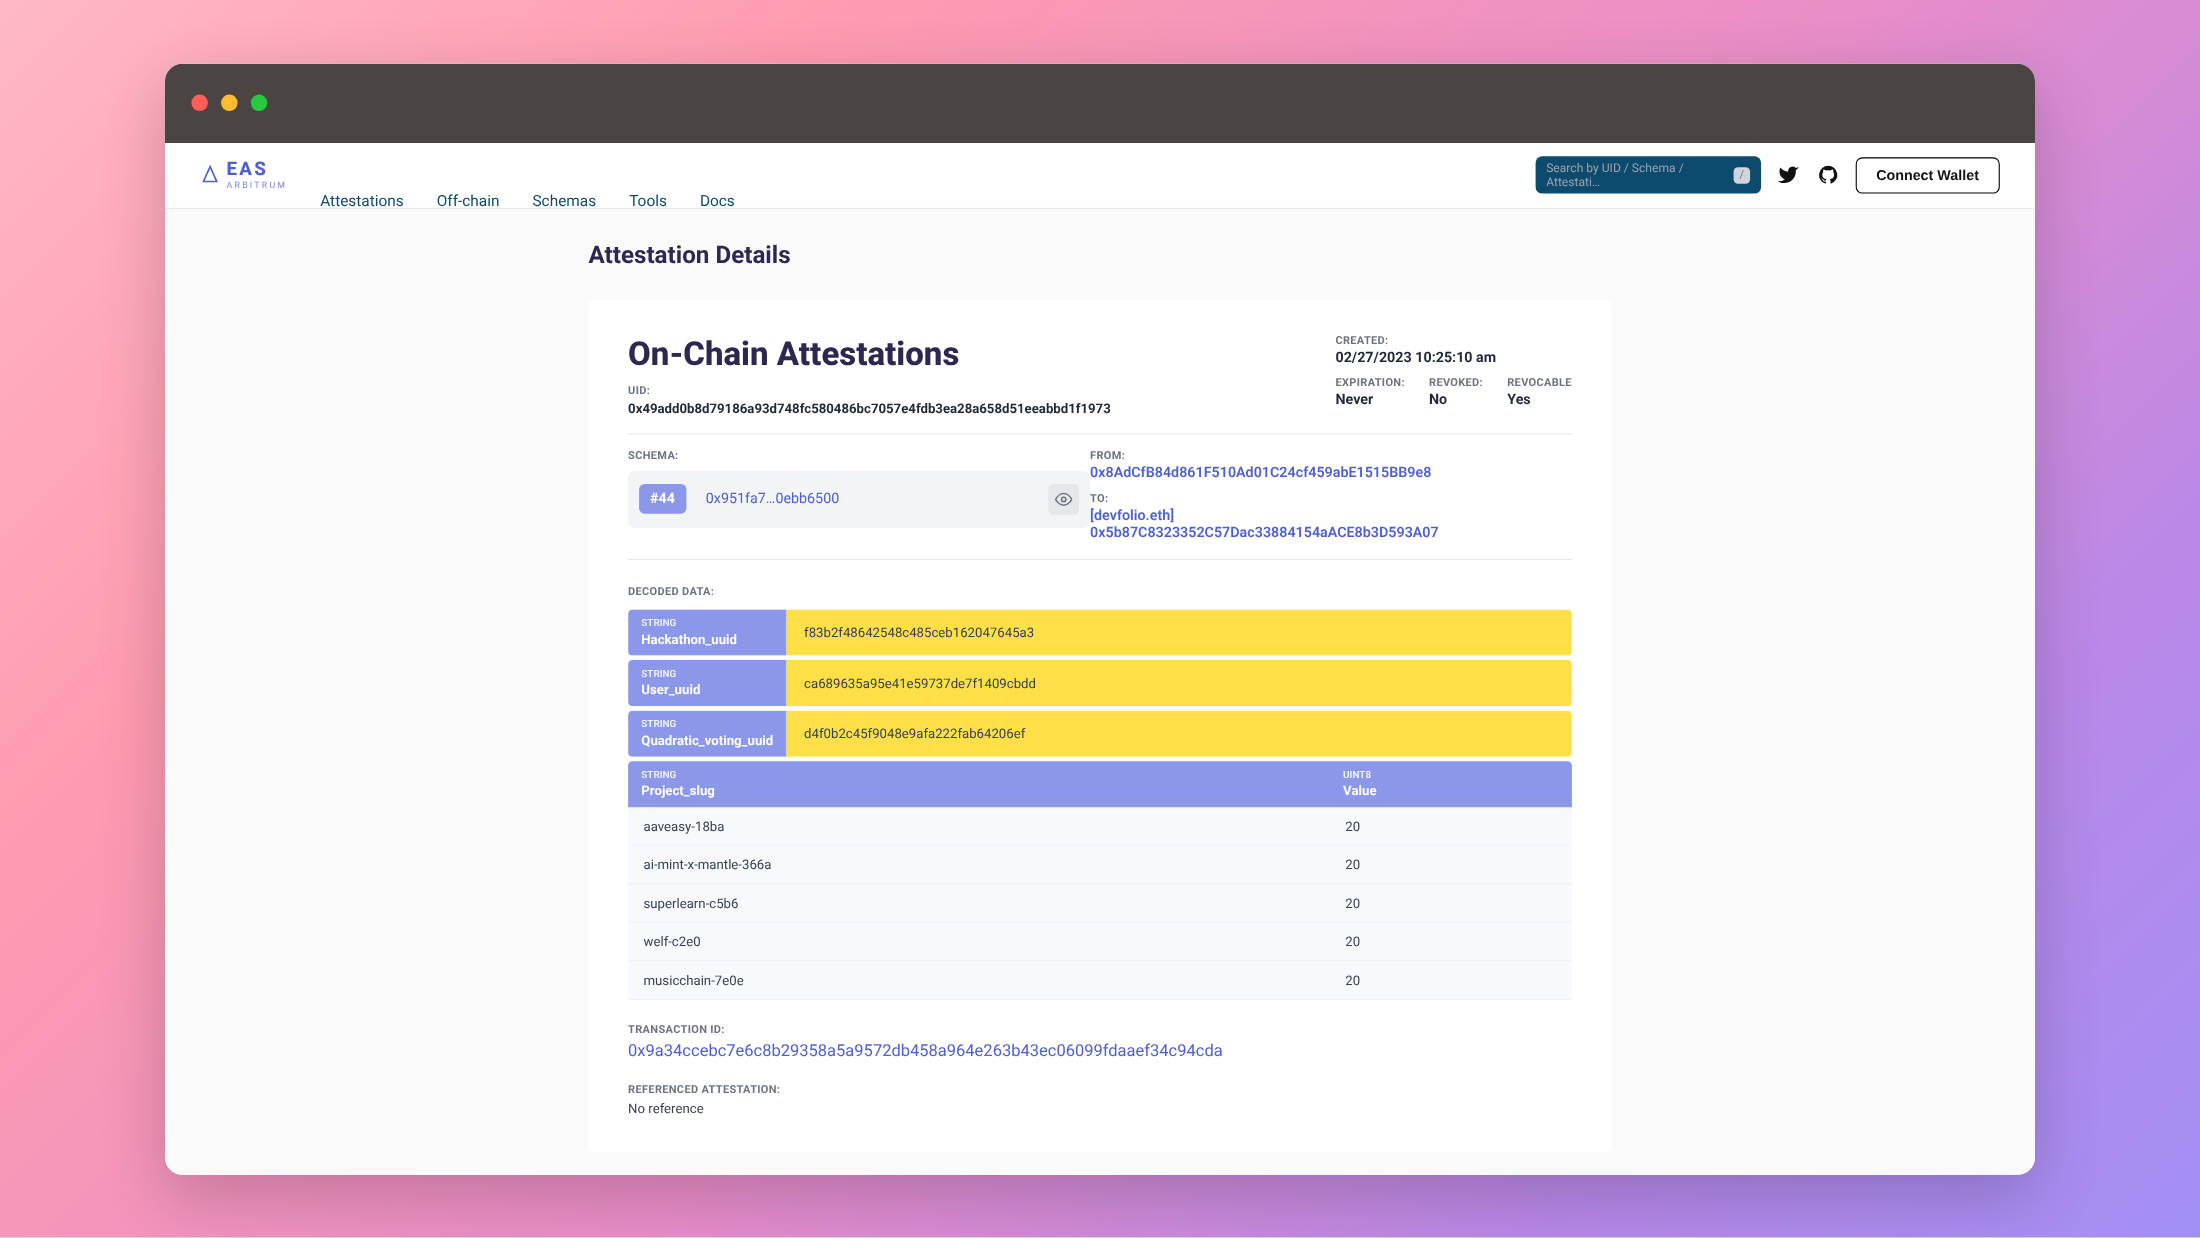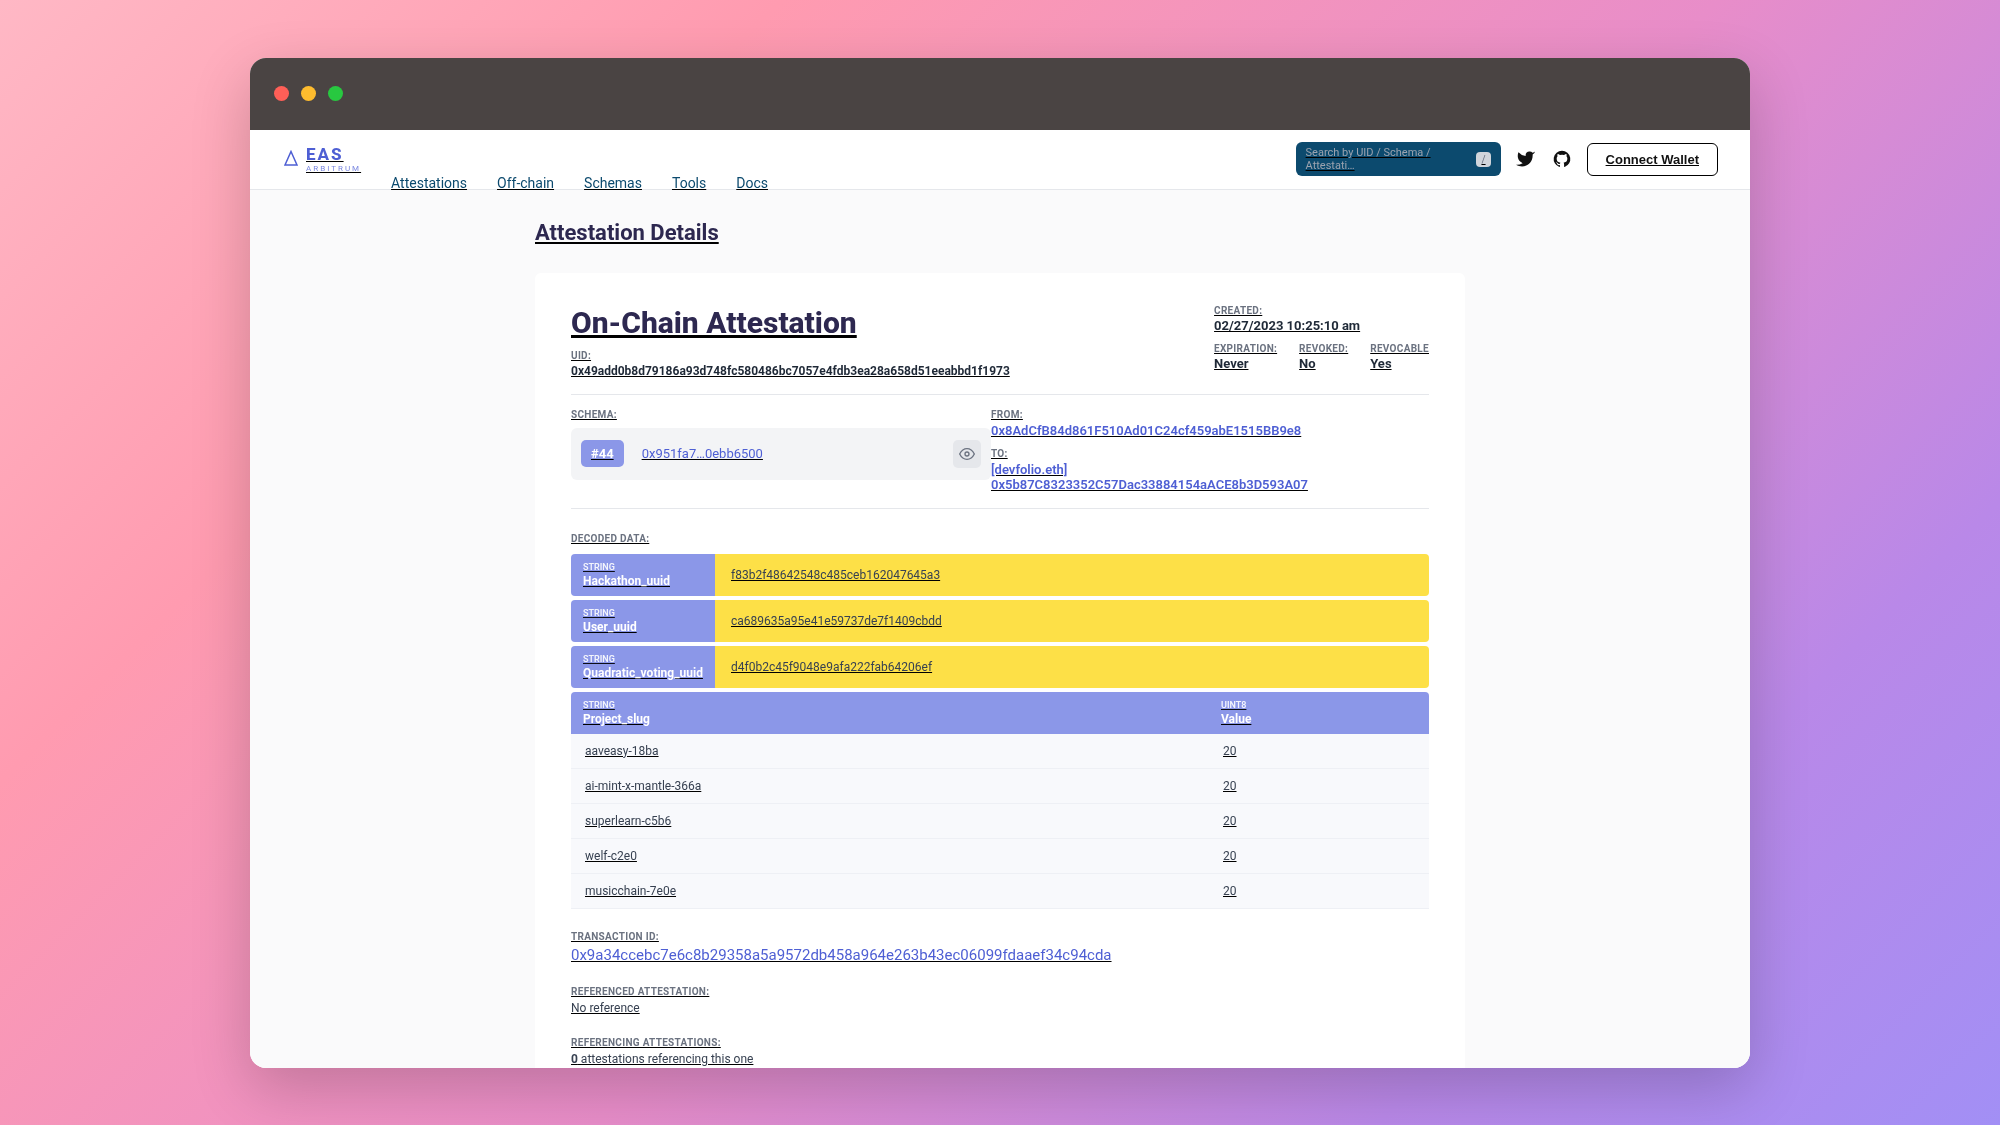--- a/index.html
+++ b/index.html
@@ -1,17 +1,17 @@
 <!DOCTYPE html>
 <html><head>
 <meta charset="utf-8">
 <style>
 * { margin:0; padding:0; box-sizing:border-box; }
 body { font-family:-apple-system,BlinkMacSystemFont,"Segoe UI",Roboto,sans-serif; background:linear-gradient(135deg,#ffb8c5 0%,#ff9bb0 25%,#e88dc9 55%,#b988e8 80%,#a28ff5 100%); width:2000px; height:1125px; display:flex; align-items:center; justify-content:center; }
-.window { width:1500px; height:1010px; background:#fff; border-radius:16px; overflow:hidden; box-shadow:0 20px 60px rgba(0,0,0,.2); display:flex; flex-direction:column;text-decoration:underline; }
+.window { width:1700px; height:1010px; background:#fff; border-radius:16px; overflow:hidden; box-shadow:0 20px 60px rgba(0,0,0,.2); display:flex; flex-direction:column; }
 .titlebar { height:72px; background:#4a4443; display:flex; align-items:center; padding:0 24px; }
 .tl-dot { width:15px; height:15px; border-radius:50%; margin-right:12px; }
 .dot-r{background:#ff5f57} .dot-y{background:#febc2e} .dot-g{background:#28c840}
 .topnav { height:60px; border-bottom:1px solid #e5e7eb; display:flex; align-items:center; padding:0 32px; background:#fff; }
 .logo { display:flex; align-items:center; margin-right:30px; }
 .logo-mark { width:18px; height:18px; margin-right:6px; }
 .logo-text { display:flex; flex-direction:column; line-height:1; }
 .logo-eas { font-weight:800; font-size:17px; letter-spacing:2px; color:#4e5fd4; }
 .logo-sub { font-size:8px; letter-spacing:2px; color:#7a87e0; margin-top:2px; }
 .nav-links { display:flex; gap:30px; }
@@ -104,21 +104,21 @@
     <button class="connect-btn">Connect Wallet</button>
   </div>
 
   <div class="content">
     <div class="inner">
       <h1 class="page-title">Attestation Details</h1>
 
       <div class="card">
         <div class="card-head">
           <div>
-            <div class="onchain-title">On-Chain Attestation</div>
+            <div class="onchain-title">On-Chain Attestations</div>
             <div class="label-sm">UID:</div>
             <div class="uid-val">0x49add0b8d79186a93d748fc580486bc7057e4fdb3ea28a658d51eeabbd1f1973</div>
           </div>
           <div class="meta-right">
             <div class="meta-row1">
               <div class="label-sm">CREATED:</div>
               <div class="meta-val">02/27/2023 10:25:10 am</div>
             </div>
             <div class="meta-row2">
               <div>
@@ -227,22 +227,16 @@
         </div>
 
         <div class="section-sm">
           <div class="label-sm">TRANSACTION ID:</div>
           <div class="txid">0x9a34ccebc7e6c8b29358a5a9572db458a964e263b43ec06099fdaaef34c94cda</div>
         </div>
         <div class="section-sm">
           <div class="label-sm">REFERENCED ATTESTATION:</div>
           <div class="plain">No reference</div>
         </div>
-        <div class="section-sm">
-          <div class="label-sm">REFERENCING ATTESTATIONS:</div>
-          <div class="plain">
-            <b>0</b><span> attestations referencing this one</span>
-          </div>
-        </div>
       </div>
     </div>
   </div>
 </div>
 
 </body></html>

